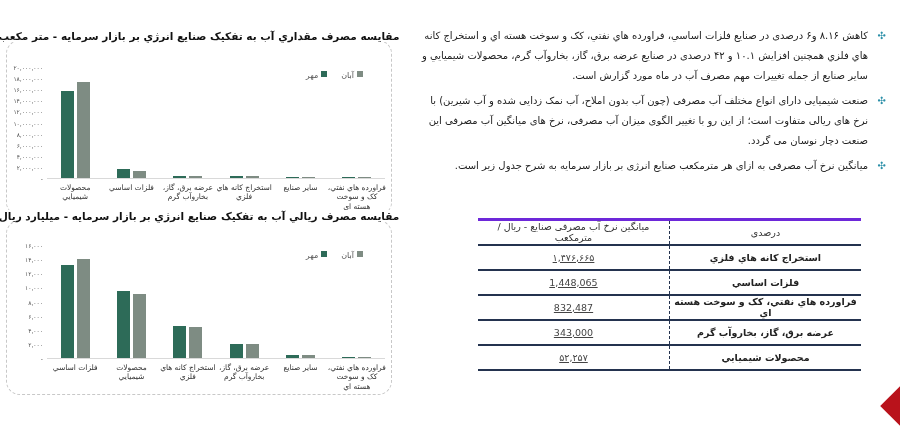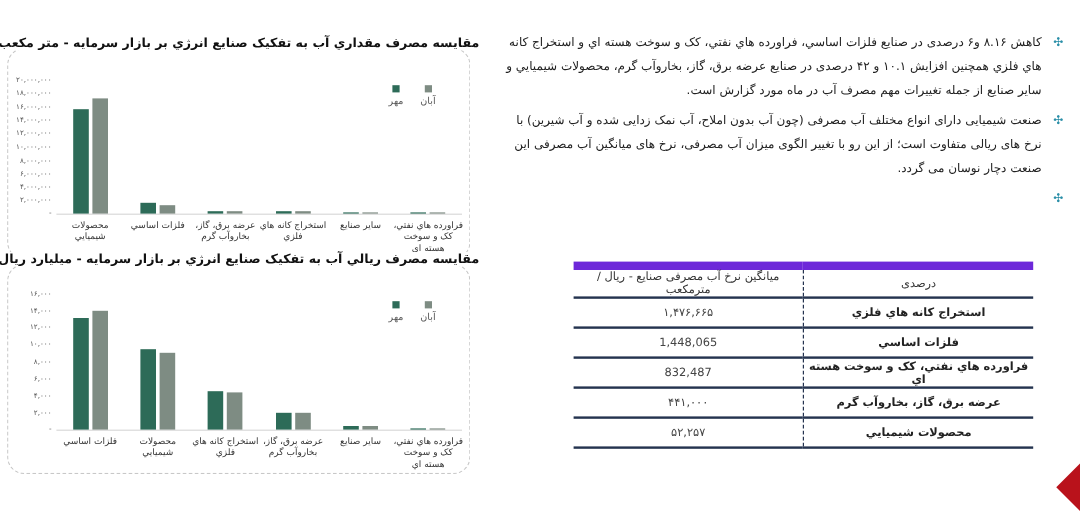--- a/index.html
+++ b/index.html
@@ -2,37 +2,37 @@
 <html><head>
 <meta charset="utf-8">
 <style>
   * { box-sizing: border-box; margin: 0; padding: 0; }
   body { width: 900px; height: 434px; background: #fff; font-family: "DejaVu Sans", sans-serif; position: relative; overflow: hidden; color: #222; }
   .chart-box { position: absolute; left: 6px; width: 386px; border: 1px dashed #c8c8c8; border-radius: 14px; }
   #chart1 { top: 40px; height: 176px; }
   #chart2 { top: 220px; height: 175px; }
   .chart-title { position: absolute; top: -11px; left: 50%; transform: translateX(-50%); background: #fff; padding: 0 10px; font-size: 10.5px; font-weight: bold; white-space: nowrap; direction: rtl; color: #111; }
   .legend { position: absolute; top: 30px; right: 28px; display: flex; gap: 14px; direction: rtl; font-size: 8px; color: #555; }
-  .legend .li { display: flex; align-items: center; gap: 3px; flex-direction: column; }
+  .legend .li { display: flex; gap: 3px; }
   .legend .sw { width: 6px; height: 6px; display: inline-block; }
   .plot { position: absolute; left: 40px; right: 6px; }
   .axis-label { position: absolute; left: -34px; width: 30px; text-align: right; font-size: 6px; color: #555; transform: translateY(-50%); }
   .baseline { position: absolute; left: 0; right: 0; height: 1px; background: #d9d9d9; }
   .group { position: absolute; bottom: 0; display: flex; gap: 3px; align-items: flex-end; }
   .bar { width: 13px; }
   .cat { position: absolute; width: 58px; text-align: center; font-size: 7.5px; color: #333; direction: rtl; line-height: 1.25; }
   .text-area { position: absolute; left: 420px; top: 26px; width: 470px; direction: rtl; font-size: 10px; line-height: 20px; color: #222; }
   .bullet { position: relative; padding-right: 22px; margin-bottom: 5px; }
   .bullet .bi { position: absolute; right: 4px; top: 0; color: #2b8fa8; font-size: 10px; }
   table.data-table { position: absolute; left: 478px; top: 218px; width: 383px; border-collapse: collapse; direction: rtl; font-size: 9.5px; }
   table.data-table td, table.data-table th { height: 25px; border-bottom: 2px solid #24334f; text-align: center; padding: 0 4px; }
-  table.data-table tr:first-child th { border-top: 7px solid #6d28d9; font-weight: normal; color: #333; }
+  table.data-table tr:first-child th { border-top: 3px solid #6d28d9; font-weight: normal; color: #333; }
   table.data-table td.name { font-weight: bold; width: 50%; border-left: 1px dashed #24334f; }
   table.data-table th.name { border-left: 1px dashed #24334f; }
-  table.data-table td.val { color: #444; }
+  table.data-table td.val { color: #444; text-decoration: underline; }
   .corner-deco { position: absolute; right: -14px; top: 392px; width: 28px; height: 28px; background: #b9121b; transform: rotate(45deg); }
 </style>
 </head>
 <body>
 
 <div class="chart-box" id="chart1">
   <div class="chart-title">مقایسه مصرف مقداري آب به تفكيک صنايع انرژي بر بازار سرمايه - متر مكعب</div>
   <div class="legend">
     <span class="li">
         <span class="sw" style="background:#7e8c83"></span>
@@ -141,21 +141,21 @@
         <div class="bar" style="height: 1px; background: rgb(45, 107, 88);"></div>
         <div class="bar" style="height: 1px; background: rgb(126, 140, 131);"></div>
       </div>
       <div class="cat" style="left: 280.833px; top: 118px;">فراورده هاي نفتي، كک و سوخت هسته اي</div>
     </div>
 </div>
 
 <div class="text-area">
   <div class="bullet"><span class="bi">✣</span><span>كاهش ۸.۱۶ و۶ درصدی در صنايع فلزات اساسي، فراورده هاي نفتي، كک و سوخت هسته اي و استخراج كانه هاي فلزي همچنین افزایش ۱۰.۱ و ۴۲ درصدی در صنایع عرضه برق، گاز، بخاروآب گرم، محصولات شيميايي و ساير صنايع از جمله تغییرات مهم مصرف آب در ماه مورد گزارش است.</span></div>
   <div class="bullet"><span class="bi">✣</span><span>صنعت شیمیایی دارای انواع مختلف آب مصرفی (چون آب بدون املاح، آب نمک زدایی شده و آب شیرین) با نرخ های ریالی متفاوت است؛ از این رو با تغییر الگوی میزان آب مصرفی، نرخ های میانگین آب مصرفی این صنعت دچار نوسان می گردد.</span></div>
-  <div class="bullet"><span class="bi">✣</span></div>
+  <div class="bullet"><span class="bi">✣</span><span>میانگین نرخ آب مصرفی به ازای هر مترمکعب صنایع انرژی بر بازار سرمایه به شرح جدول زیر است.</span></div>
 </div>
 
 <table class="data-table">
   <tbody>
       <tr>
     <th class="name">درصدی</th>
     <th>میانگین نرخ آب مصرفی صنایع - ریال / مترمکعب</th>
   </tr>
   <tr>
         <td class="name">استخراج كانه هاي فلزي</td>
@@ -164,21 +164,21 @@
   <tr>
         <td class="name">فلزات اساسي</td>
         <td class="val">1,448,065</td>
       </tr>
   <tr>
         <td class="name">فراورده هاي نفتي، كک و سوخت هسته اي</td>
         <td class="val">832,487</td>
       </tr>
   <tr>
         <td class="name">عرضه برق، گاز، بخاروآب گرم</td>
-        <td class="val">۴۴۱,۰۰۰</td>
+        <td class="val">343,000</td>
       </tr>
   <tr>
         <td class="name">محصولات شيميايي</td>
         <td class="val">۵۲,۲۵۷</td>
       </tr>
 </tbody>
   </table>
 
 <div class="corner-deco"></div>
 

